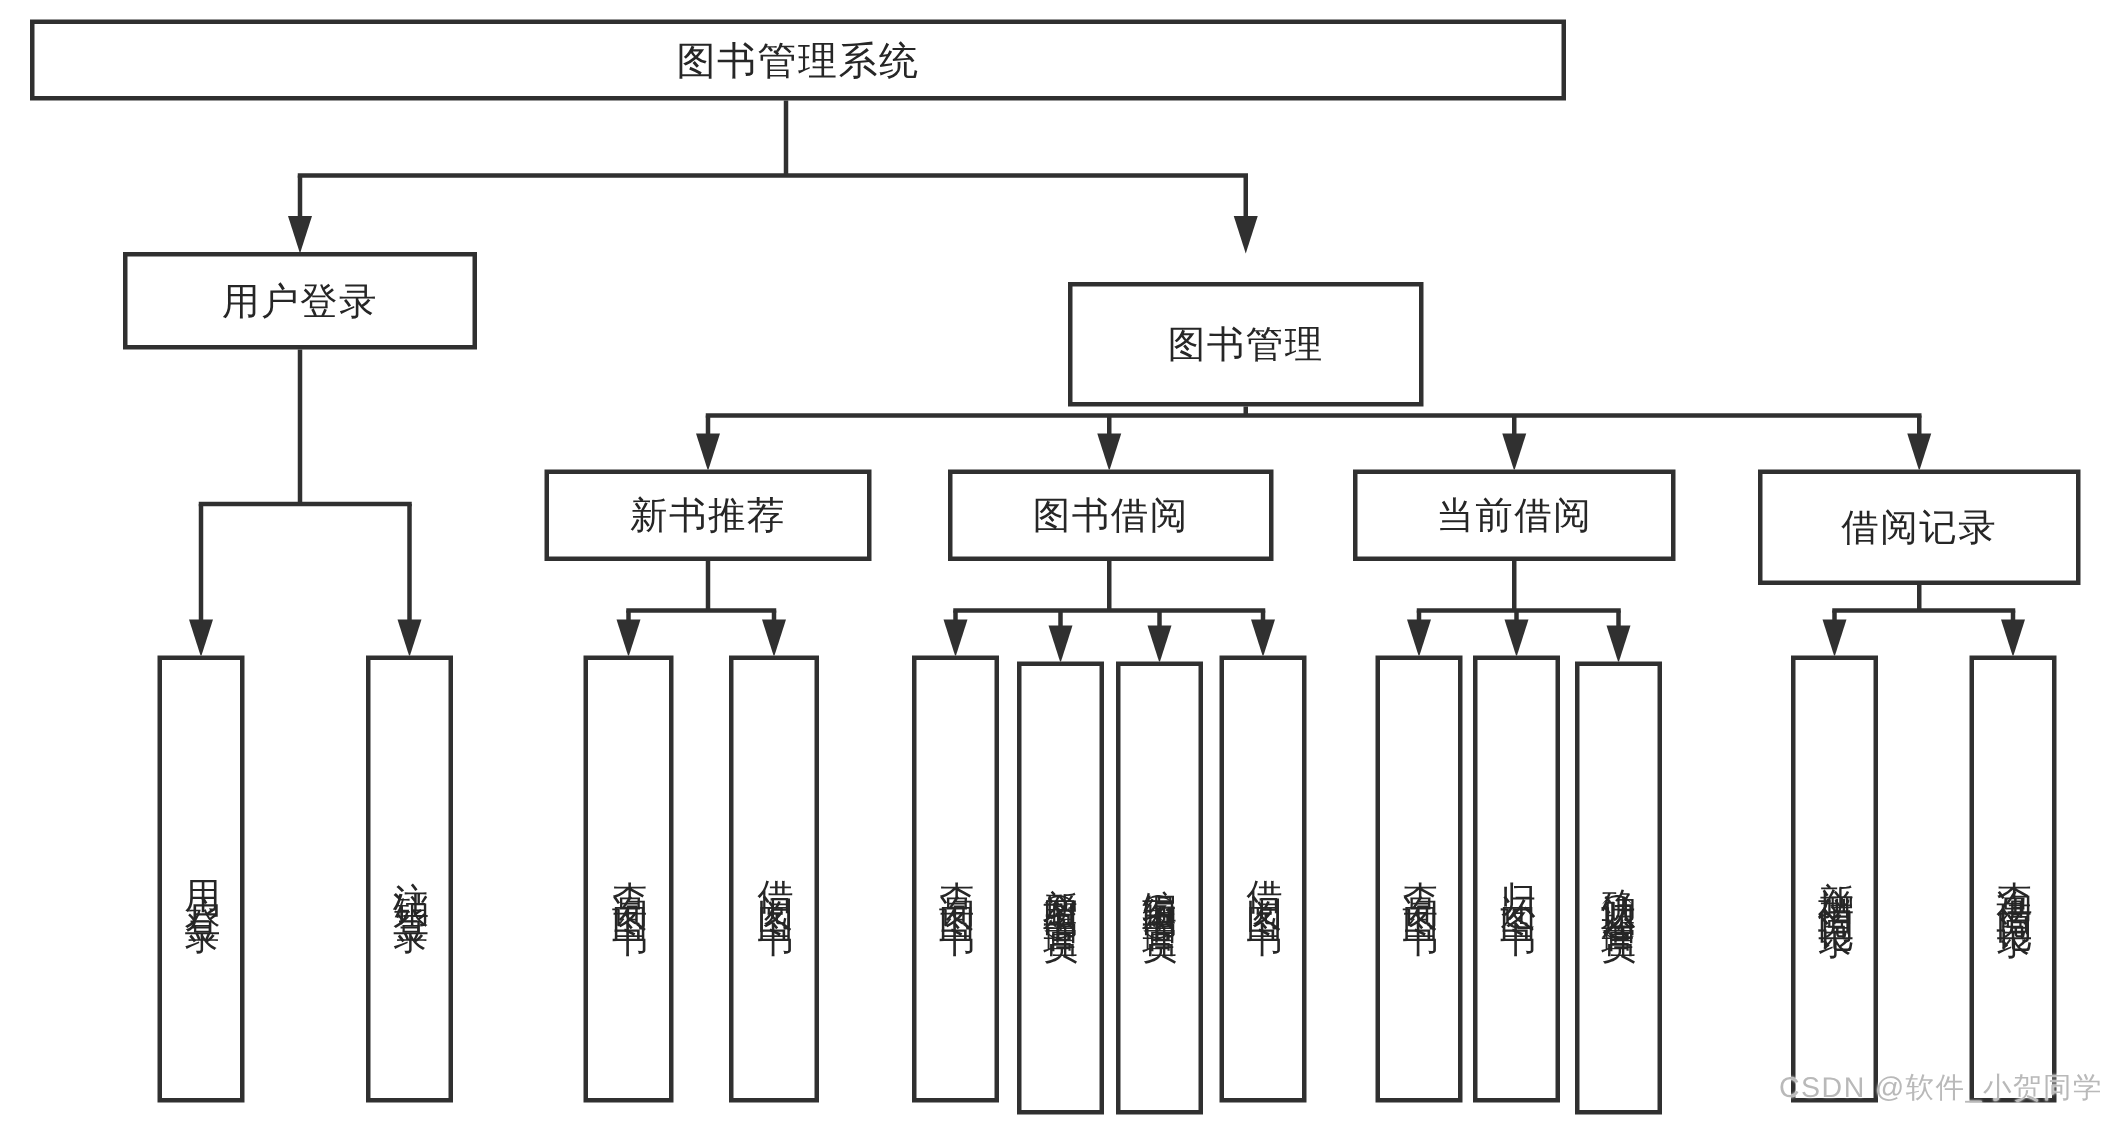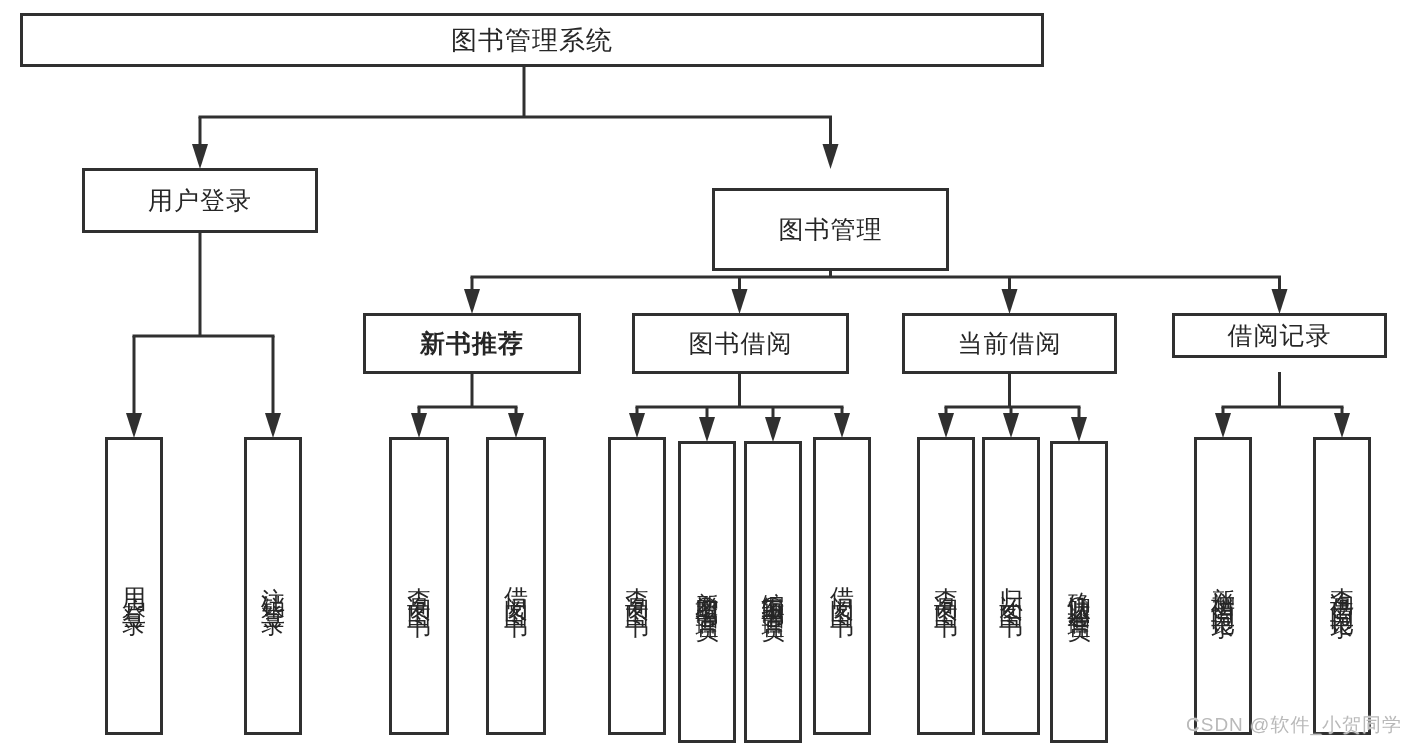--- a/index.html
+++ b/index.html
@@ -134,30 +134,30 @@
   <div class="node-layer" id="node-layer">
       <div class="box h root" style="left: 20px; top: 13px; width: 1024px; height: 54px;">
         <span>图书管理系统</span>
       </div>
       <div class="box h" style="left: 82px; top: 168px; width: 236px; height: 65px;">
         <span>用户登录</span>
       </div>
       <div class="box h" style="left: 712px; top: 168px; width: 237px; height: 83px; margin-top: 20px;">
         <span>图书管理</span>
       </div>
-      <div class="box h" style="left: 363px; top: 313px; width: 218px; height: 61px; font-weight: bold;">
+      <div class="box h" style="left: 363px; top: 313px; width: 218px; height: 61px;">
         <span>新书推荐</span>
       </div>
       <div class="box h" style="left: 632px; top: 313px; width: 217px; height: 61px;">
         <span>图书借阅</span>
       </div>
       <div class="box h" style="left: 902px; top: 313px; width: 215px; height: 61px; align-items: center;">
         <span>当前借阅</span>
       </div>
-      <div class="box h" style="left: 1172px; top: 313px; width: 215px; height: 45px;">
+      <div class="box h" style="left: 1172px; top: 313px; width: 215px; height: 77px;">
         <span>借阅记录</span>
       </div>
       <div class="box v" style="left: 105px; top: 437px; width: 58px; height: 298px;">
         <span>用户登录</span>
       </div>
       <div class="box v" style="left: 244px; top: 437px; width: 58px; height: 298px;">
         <span>注销登录</span>
       </div>
       <div class="box v" style="left: 389px; top: 437px; width: 60px; height: 298px;">
         <span>查询图书</span>

